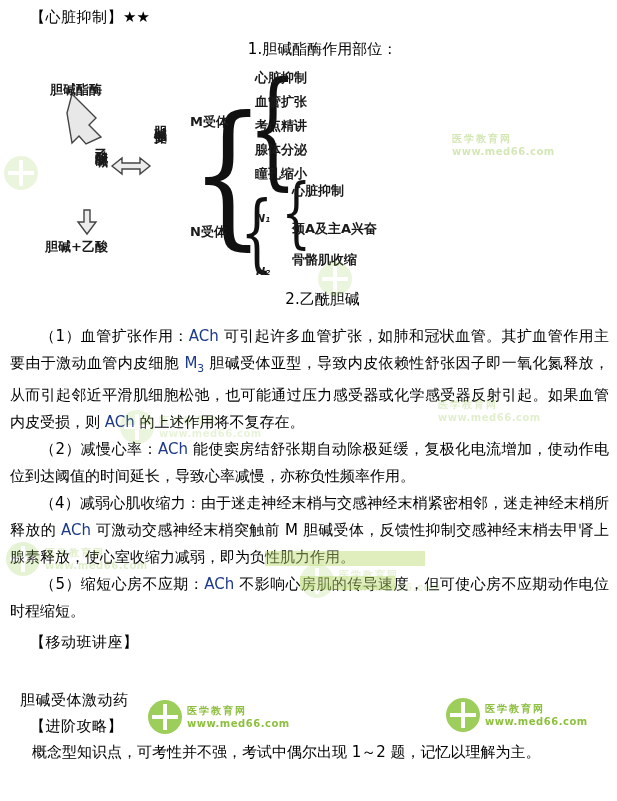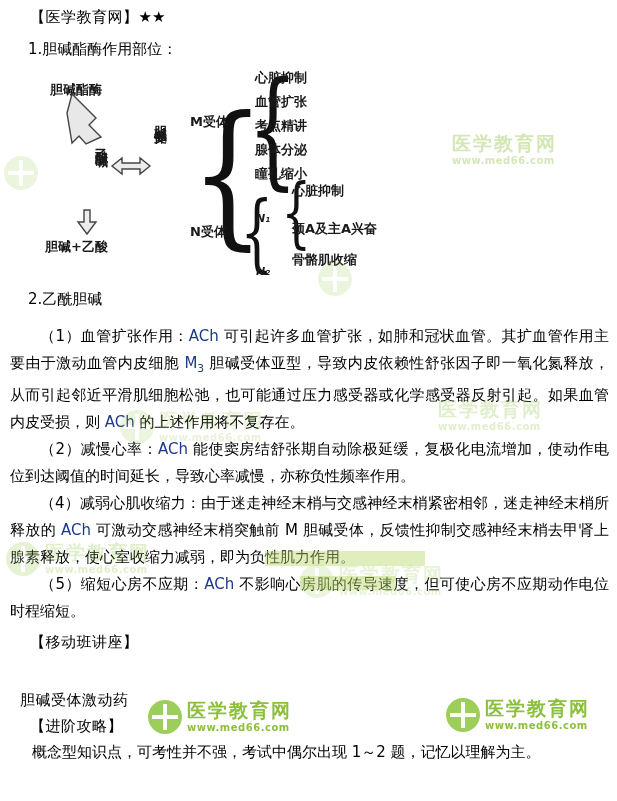--- a/index.html
+++ b/index.html
@@ -16,21 +16,21 @@
   
   .hdr{
     font-size:15px;
     line-height:26px;
     padding-left:30px;
     letter-spacing:.5px;
     white-space:nowrap;
   }
   .stars{letter-spacing:0;}
   .numline{
-    font-size:15px;line-height:26px;padding-left:28px;white-space:nowrap;
+    font-size:15px;line-height:26px;padding-left:28px;white-space:nowrap;text-align:center;
   }
   .para{
     font-size:15px;
     line-height:27px;
     text-align:justify;
     text-justify:inter-ideograph;
     margin:0;
     padding:0 8px 0 10px;
     text-indent:2em;
   }
@@ -88,41 +88,41 @@
   .wm .logo:before{
     content:"";position:absolute;left:50%;top:4px;
     width:4px;height:26px;margin-left:-2px;background:#fff;
   }
   .wm .logo:after{
     content:"";position:absolute;top:50%;left:4px;
     height:4px;width:26px;margin-top:-2px;background:#fff;
   }
   .wm .txt{display:flex;flex-direction:column;line-height:1;}
   .wm .t1{
-    font-size:19px;color:#7ab51d;font-weight:700;letter-spacing:2px;
+    font-size:10px;color:#7ab51d;font-weight:700;letter-spacing:2px;
     font-family:"DejaVu Sans","Liberation Sans",sans-serif;
   }
   .wm .t2{
     font-size:10px;color:#7ab51d;font-weight:700;letter-spacing:.5px;
     margin-top:3px;
   }
   .wm.faint{opacity:.32;}
   .wm.ghost{opacity:.22;}
   .wm.ghost2{opacity:.17;}
 
   
   .gband{position:absolute;background:#b9d96a;opacity:.45;pointer-events:none;}
 </style>
 </head>
 <body>
 
 <div class="page">
 
   <div class="hdr" style="padding-top:4px;">
-    <span>【医学教育网】</span><span class="stars">★★</span>
+    <span>【心脏抑制】</span><span class="stars">★★</span>
   </div>
 
 
   <div class="numline" style="margin-top:6px;">1.胆碱酯酶作用部位：</div>
 
   <div class="diagram">
 
     <svg class="dsvg" width="617" height="218" viewBox="0 0 617 218">
 
       <polygon points="72,28 96,52 89,59 101,71 86,78 79,70 72,77 67,47" fill="#e8e8e8" stroke="#444" stroke-width="1.4"></polygon>

